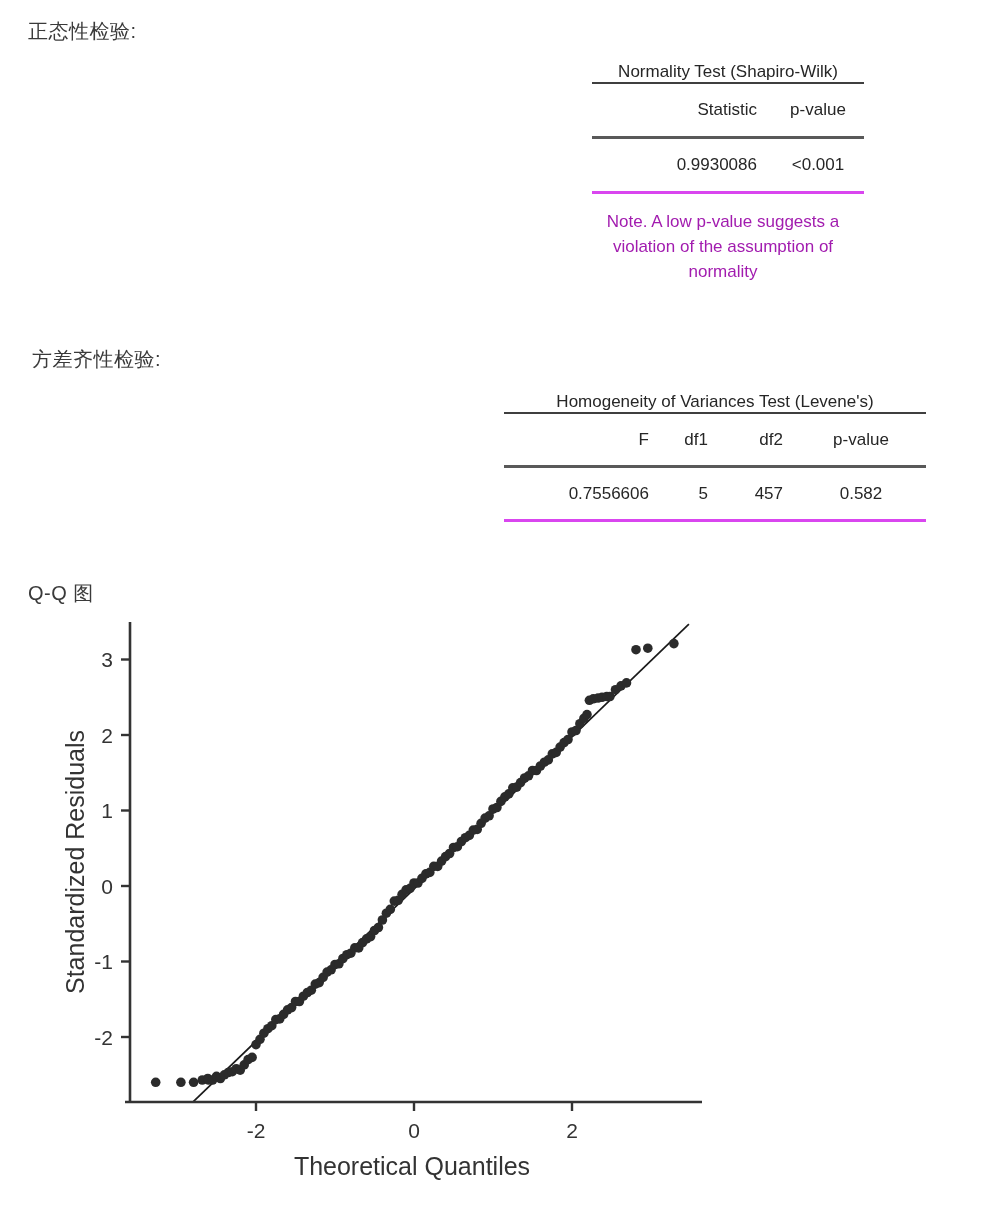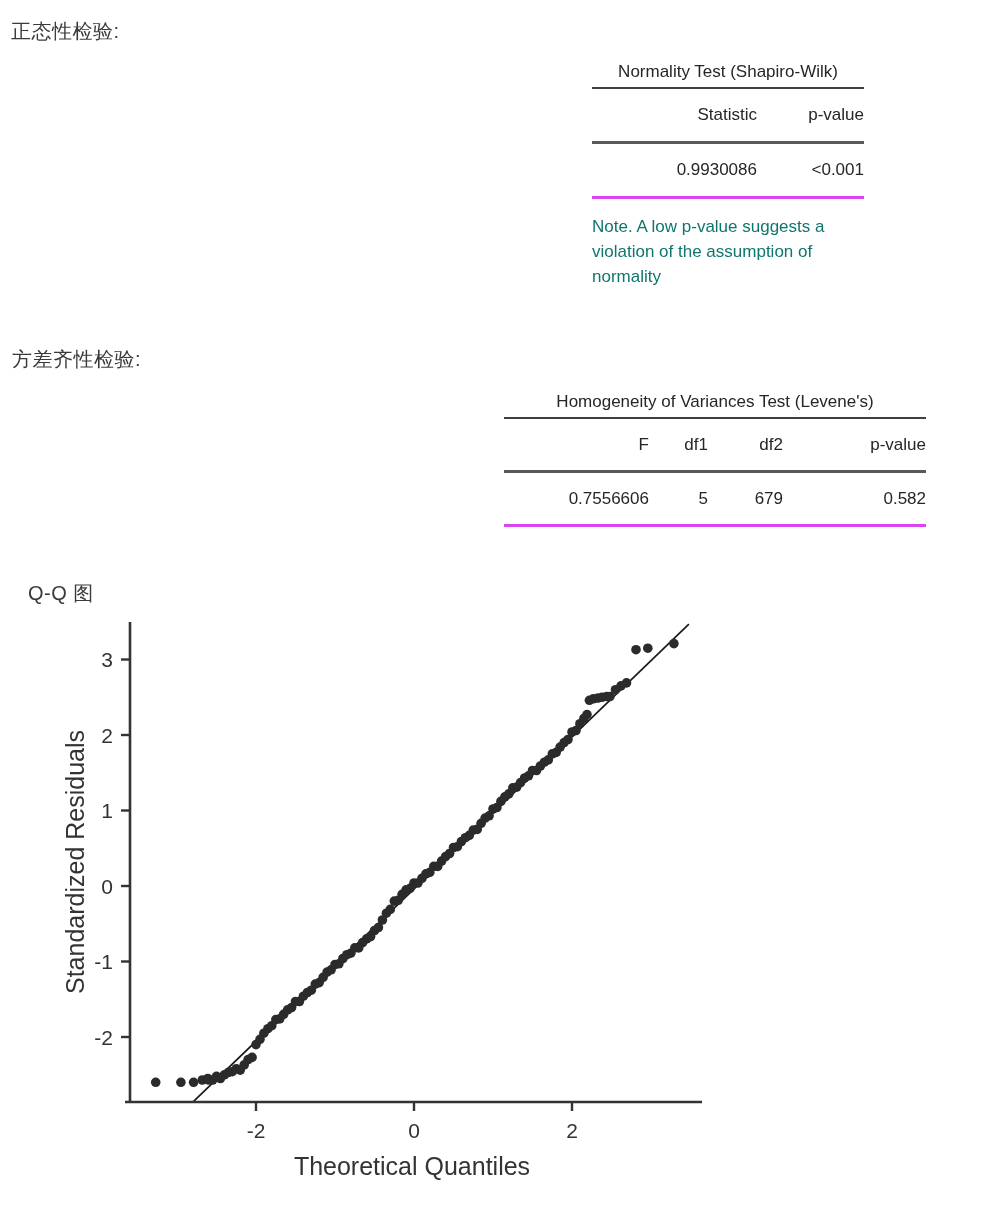--- a/index.html
+++ b/index.html
@@ -2,73 +2,73 @@
 <html><head>
 <meta charset="utf-8">
 <style>
   html,body{margin:0;padding:0;background:#ffffff;}
   body{width:1004px;height:1207px;position:relative;overflow:hidden;
        font-family:"Liberation Sans","DejaVu Sans",sans-serif;color:#333333;}
   .abs{position:absolute;}
   .heading{font-size:20px;color:#3a3a3a;letter-spacing:0.5px;}
   
   .jmv-table{font-size:17px;color:#262626;}
-  .jmv-title{text-align:center;padding-bottom:5px;border-bottom:2px solid #3f3f3f;white-space:nowrap;}
+  .jmv-title{text-align:center;border-bottom:2px solid #3f3f3f;white-space:nowrap;}
   .jmv-row{display:flex;align-items:center;}
   .jmv-header{border-bottom:3px solid #595959;}
   .jmv-data{border-bottom:3px solid #d946ef;}
   .cell{white-space:nowrap;}
   .r{text-align:right;}
-  .l{text-align:right;}
+  .l{text-align:center;}
   
   .nt-row{height:52px;}
   .nt-c1{width:165px;}
   .nt-c2{width:92px;margin-left:15px;}
   
   .lv-row{height:51px;}
   .lv-c1{width:145px;}
   .lv-c2{width:59px;}
   .lv-c3{width:75px;}
   .lv-c4{width:130px;padding-left:13px;}
-  .note{margin-top:15px;width:262px;font-size:17px;line-height:25px;color:#0f766e;}
+  .note{margin-top:15px;width:262px;font-size:17px;line-height:25px;color:#a21caf;text-align:center;}
   .tick{font-size:21px;fill:#333333;font-family:"Liberation Sans","DejaVu Sans",sans-serif;}
   .axis-title{font-size:25px;fill:#333333;font-family:"Liberation Sans","DejaVu Sans",sans-serif;}
 </style>
 </head>
 <body>
 
-<div class="abs heading" style="left:11px;top:18px;">正态性检验:</div>
+<div class="abs heading" style="left:28px;top:18px;">正态性检验:</div>
 
 <div class="abs jmv-table" style="left:592px;top:62px;width:272px;">
   <div class="jmv-title">Normality Test (Shapiro-Wilk)</div>
   <div class="jmv-row jmv-header nt-row">
     <div class="cell r nt-c1">Statistic</div>
     <div class="cell l nt-c2">p-value</div>
   </div>
   <div class="jmv-row jmv-data nt-row">
     <div class="cell r nt-c1">0.9930086</div>
     <div class="cell l nt-c2">&lt;0.001</div>
   </div>
   <div class="note">Note. A low p-value suggests a violation of the assumption of normality</div>
 </div>
 
-<div class="abs heading" style="left:12px;top:346px;">方差齐性检验:</div>
+<div class="abs heading" style="left:32px;top:346px;">方差齐性检验:</div>
 
 <div class="abs jmv-table" style="left:504px;top:392px;width:422px;">
   <div class="jmv-title">Homogeneity of Variances Test (Levene's)</div>
   <div class="jmv-row jmv-header lv-row">
     <div class="cell r lv-c1">F</div>
     <div class="cell r lv-c2">df1</div>
     <div class="cell r lv-c3">df2</div>
     <div class="cell l lv-c4">p-value</div>
   </div>
   <div class="jmv-row jmv-data lv-row">
     <div class="cell r lv-c1">0.7556606</div>
     <div class="cell r lv-c2">5</div>
-    <div class="cell r lv-c3">679</div>
+    <div class="cell r lv-c3">457</div>
     <div class="cell l lv-c4">0.582</div>
   </div>
 </div>
 
 <div class="abs heading" style="left:28px;top:580px;">Q-Q 图</div>
 
 <svg id="qq-svg" class="abs" style="left:0;top:600px;" width="1004" height="607" viewBox="0 0 1004 607">
   <g id="lines">
       <line x1="192.8" y1="502.1" x2="688.9" y2="24.2" stroke="#1a1a1a" stroke-width="1.7"></line>
     </g>

